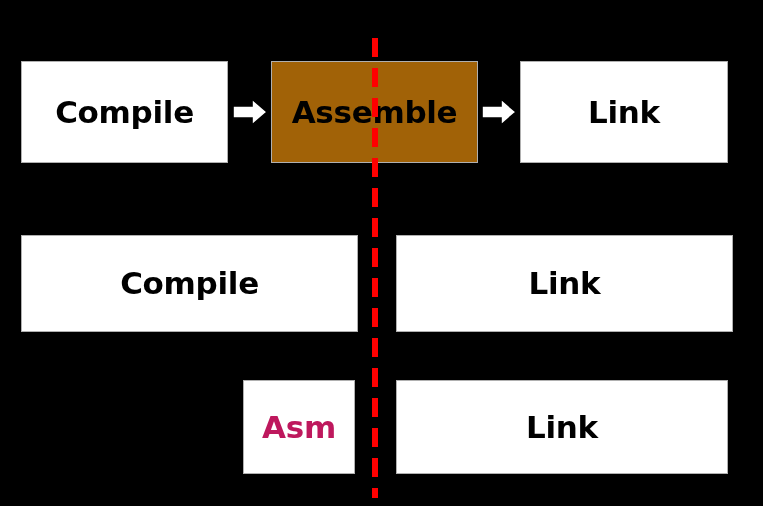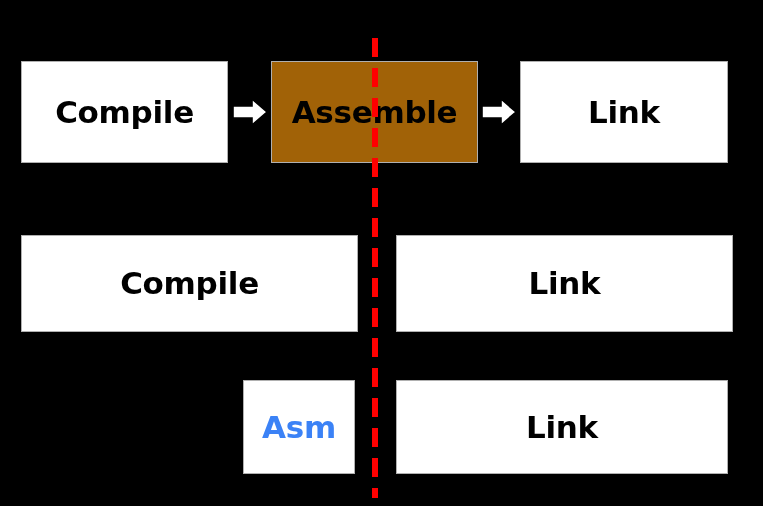--- a/index.html
+++ b/index.html
@@ -109,21 +109,21 @@
 
   <div class="stage-box" id="box-compile-r2" style="background: rgb(255, 255, 255);">
     <span class="stage-label" style="color: rgb(0, 0, 0);">Compile</span>
   </div>
 
   <div class="stage-box" id="box-link-r2" style="background: rgb(255, 255, 255);">
     <span class="stage-label" style="color: rgb(0, 0, 0);">Link</span>
   </div>
 
   <div class="stage-box" id="box-asm" style="background: rgb(255, 255, 255);">
-    <span class="stage-label" style="color: #3b82f6;">Asm</span>
+    <span class="stage-label" style="color: #be185d;">Asm</span>
   </div>
 
   <div class="stage-box" id="box-link-r3" style="background: rgb(255, 255, 255);">
     <span class="stage-label" style="color: rgb(0, 0, 0);">Link</span>
   </div>
 
   <div id="divider-dashed" style="background-image: linear-gradient(rgb(255, 0, 0) 0px, rgb(255, 0, 0) 19px, rgba(0, 0, 0, 0) 19px, rgba(0, 0, 0, 0) 30px);"></div>
 
 </div>
 

